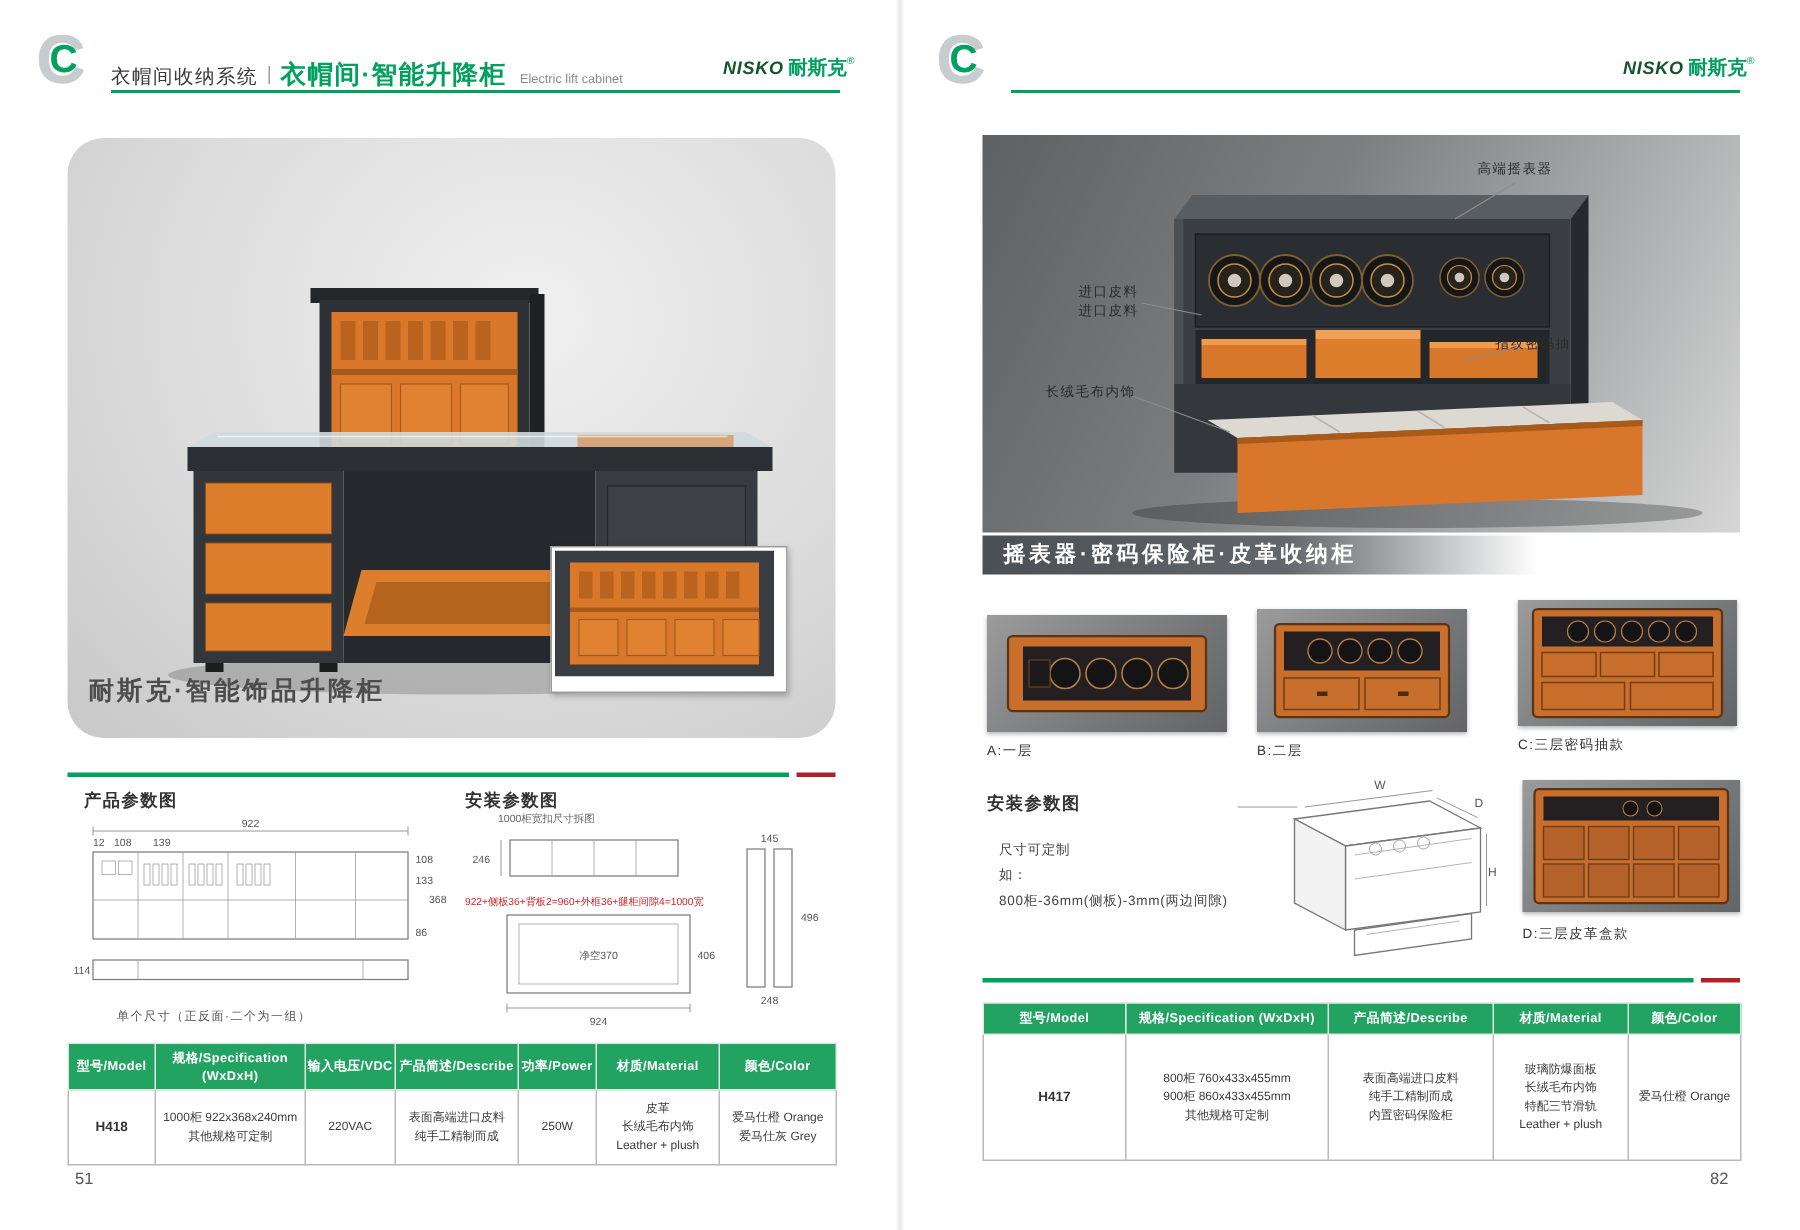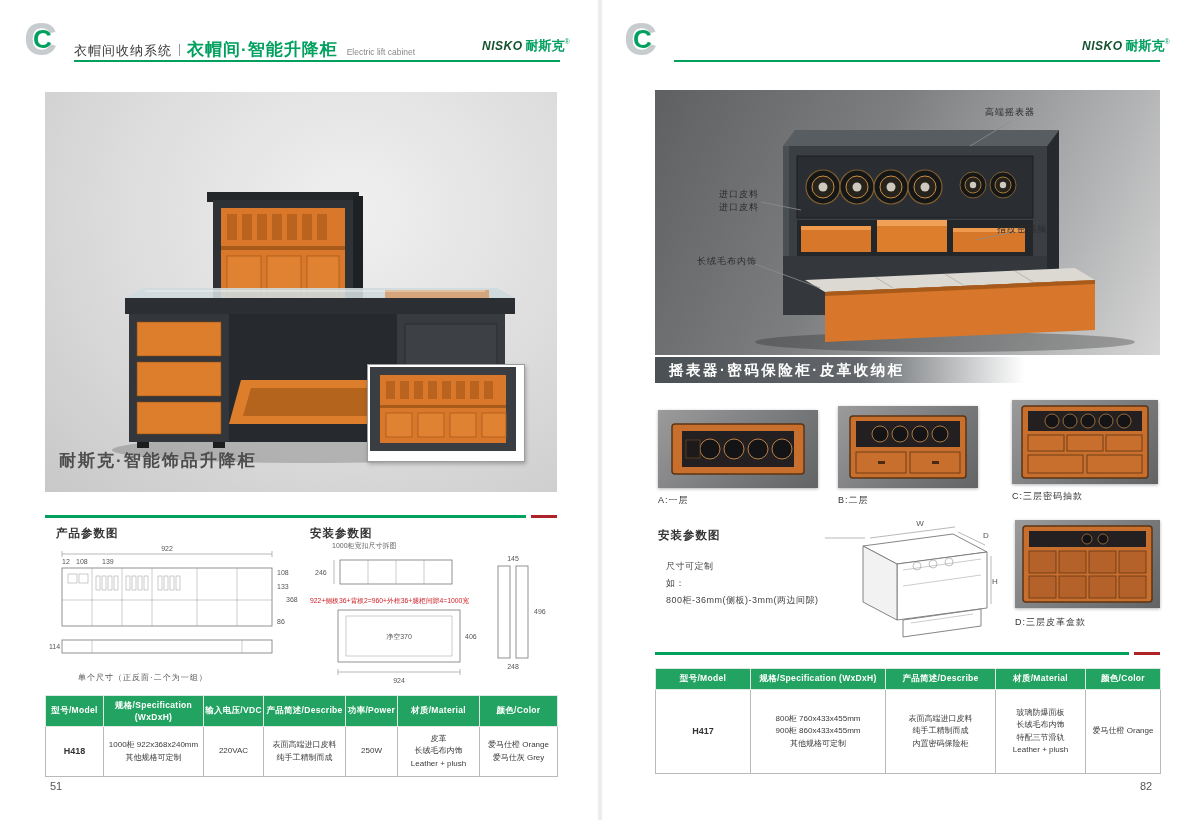--- a/index.html
+++ b/index.html
@@ -20,21 +20,21 @@
   .t-prod{font-size:17px;font-weight:bold;color:#00a05e;letter-spacing:1px;}
   .t-en{font-size:8.5px;color:#8a8a8a;margin-left:9px;}
   .hdr-line{position:absolute;left:74px;top:60px;width:486px;height:2px;background:#00a05e;}
   .nisko{position:absolute;top:36px;left:482px;white-space:nowrap;}
   .nisko-en{font-style:italic;font-weight:bold;color:#14532d;font-size:12px;letter-spacing:.5px;}
   .nisko-cn{font-weight:bold;color:#009f5f;font-size:13px;margin-left:3px;}
   .nisko-r{font-size:7px;vertical-align:super;color:#009f5f;}
 
   
   .hero-l{position:absolute;left:45px;top:92px;width:512px;height:400px;
-          background:radial-gradient(ellipse at 60% 30%, #f0f0f0 0%, #dcdcdc 55%, #c8c8c9 100%);}
+          background:radial-gradient(ellipse at 60% 30%, #f0f0f0 0%, #dcdcdc 55%, #c8c8c9 100%);border-radius:24px;}
   .hero-cap{position:absolute;left:14px;bottom:20px;font-size:17px;font-weight:bold;
             color:#4d4d4d;letter-spacing:2px;}
   .inset{position:absolute;left:322px;top:272px;width:152px;height:92px;background:#fff;
          border:1px solid #9c9c9c;box-shadow:1px 2px 4px rgba(0,0,0,.25);padding:2px;}
   .hero-r{position:absolute;left:55px;top:90px;width:505px;height:265px;
           background:linear-gradient(115deg,#5e6062 0%,#7c7e80 40%,#b3b4b5 78%,#d6d6d6 100%);}
   .anno{position:absolute;font-size:9px;color:#2b2b2b;letter-spacing:1px;white-space:nowrap;}
   .strip-r{position:absolute;left:55px;top:357px;width:370px;height:26px;
            background:linear-gradient(90deg,#4b5054 0%,#63676b 55%,rgba(130,132,134,0) 100%);
            color:#fff;font-size:14.5px;font-weight:bold;letter-spacing:2.5px;

